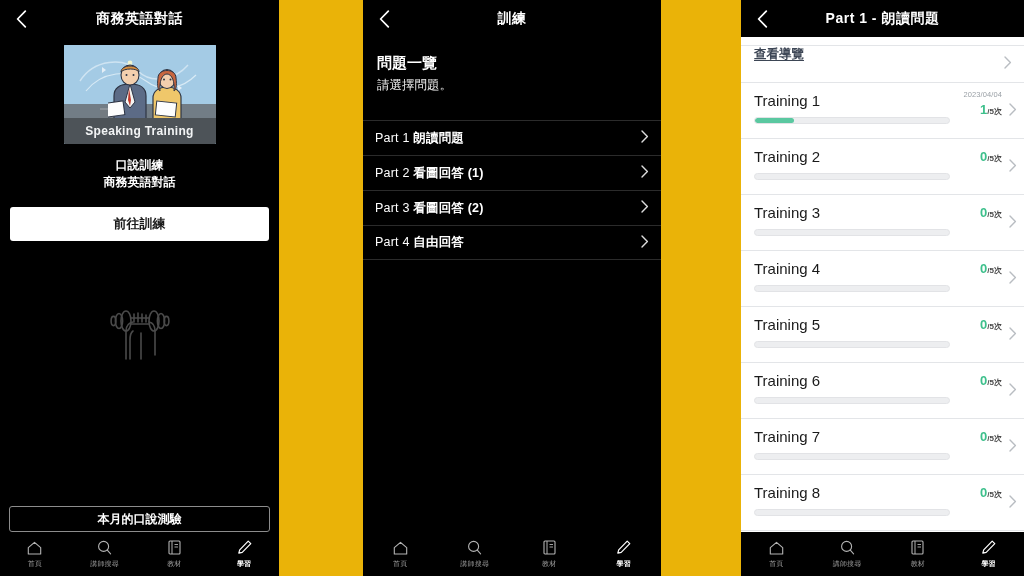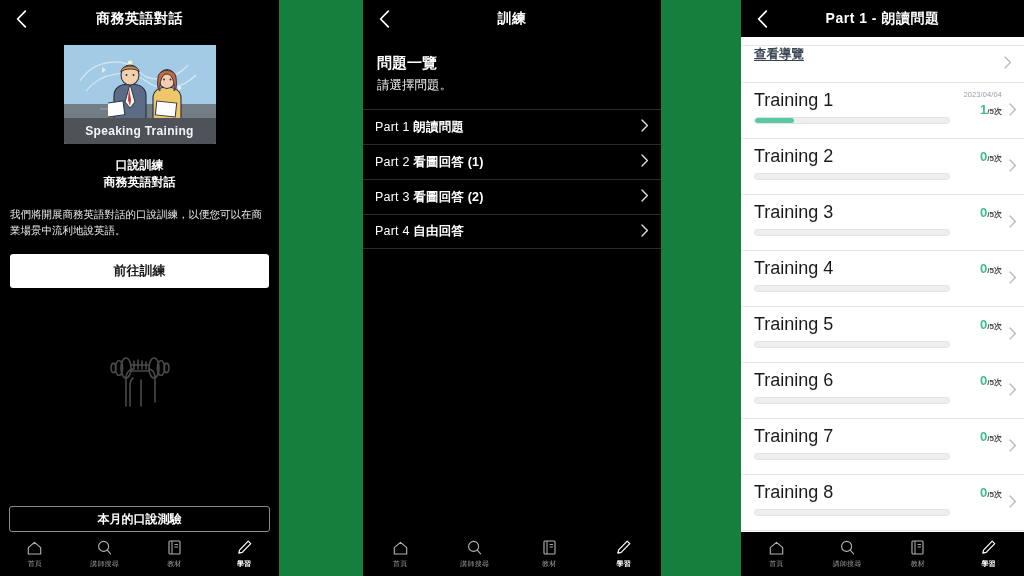--- a/index.html
+++ b/index.html
@@ -2,21 +2,21 @@
 <html><head>
 <meta charset="utf-8">
 <style>
   * { box-sizing: border-box; margin: 0; padding: 0; }
   html, body {
     width: 1024px; height: 576px;
     background: #ffffff;
     font-family: "Liberation Sans", "DejaVu Sans", sans-serif;
     overflow: hidden;
   }
-  .stage { position: relative; width: 1024px; height: 576px; background:#15803d; }
+  .stage { position: relative; width: 1024px; height: 576px; background:#eab308; }
 
   
   .panel { position: absolute; top: 0; height: 576px; overflow: hidden; }
   .panel-1 { left: 0;   width: 279px; background: #000; }
   .panel-2 { left: 363px; width: 298px; background: #000; }
   .panel-3 { left: 741px; width: 283px; background: #fff; }
 
   
   .navbar {
     position: relative; height: 38px; background: #000;
@@ -90,21 +90,21 @@
   }
   .tab .ticon { height: 17px; display: flex; align-items: center; justify-content: center; }
   .tab .tlabel { font-size: 7px; color: #9a9a9a; letter-spacing: .2px; }
   .tab.active .tlabel { color: #ffffff; font-weight: 700; }
   .tab svg { display: block; }
 
   
   .p2-head { padding: 14px 14px 0; }
   .p2-h1 { color: #ffffff; font-size: 15px; font-weight: 700; line-height: 22px; }
   .p2-h2 { color: #efefef; font-size: 12.5px; line-height: 21px; margin-top: 1px; }
-  .part-list { margin-top: 13px; }
+  .part-list { margin-top: 24px; }
   .part-row {
     position: relative; height: 35px; display: flex; align-items: center;
     padding: 0 12px; border-top: 1px solid #2b2b2b; cursor: pointer;
   }
   .part-row:last-child { border-bottom: 1px solid #2b2b2b; }
   .part-label { color: #ffffff; font-size: 12.5px; font-weight: 700; letter-spacing: .2px; }
   .part-label .pn { font-weight: 400; }
   .chev-w { position: absolute; right: 12px; top: 50%; transform: translateY(-50%); }
 
   
@@ -117,21 +117,21 @@
   .guide-label {
     color: #3d4655; font-size: 12.5px; font-weight: 700;
     text-decoration: underline; text-underline-offset: 2px;
   }
   .chev-g { position: absolute; right: 12px; top: 50%; transform: translateY(-50%); }
 
   .tr-row {
     position: relative; height: 56px; padding: 9px 13px 0;
     border-bottom: 1px solid #e3e5e8; cursor: pointer;
   }
-  .tr-name { color: #1a1a1a; font-size: 18px; font-weight: 400; line-height: 17px; }
+  .tr-name { color: #1a1a1a; font-size: 15px; font-weight: 400; line-height: 17px; }
   .tr-bar {
     margin-top: 8px; width: 196px; height: 7px; background: #edeef0;
     border: 1px solid #e2e3e6; border-radius: 4px; overflow: hidden;
   }
   .tr-bar-fill { height: 100%; background: #5ac8a0; border-radius: 4px; }
   .tr-right {
     position: absolute; right: 22px; top: 8px; text-align: right; line-height: 1.15;
   }
   .tr-date { color: #9aa0a6; font-size: 7.5px; letter-spacing: .1px; }
   .tr-count { margin-top: 3px; font-size: 8px; color: #4a4a4a; font-weight: 700; }
@@ -190,21 +190,20 @@
         <div class="thumb-band">
           <span>Speaking Training</span>
         </div>
       </div>
 
       <div class="p1-subtitle-wrap">
         <div class="p1-sub1">口說訓練</div>
         <div class="p1-sub2">商務英語對話</div>
       </div>
 
-      <div class="p1-desc">我們將開展商務英語對話的口說訓練，以便您可以在商業場景中流利地說英語。</div>
 
       <div class="btn-solid">
         <span>前往訓練</span>
       </div>
 
       <div class="dumbbell">
         <svg width="66" height="58" viewBox="0 0 66 58">
           <g fill="none" stroke="#4a4a4a" stroke-width="1.6" stroke-linejoin="round" stroke-linecap="round">
             <ellipse cx="19" cy="18" rx="5" ry="10"></ellipse>
             <ellipse cx="12" cy="18" rx="3.6" ry="7.5"></ellipse>

